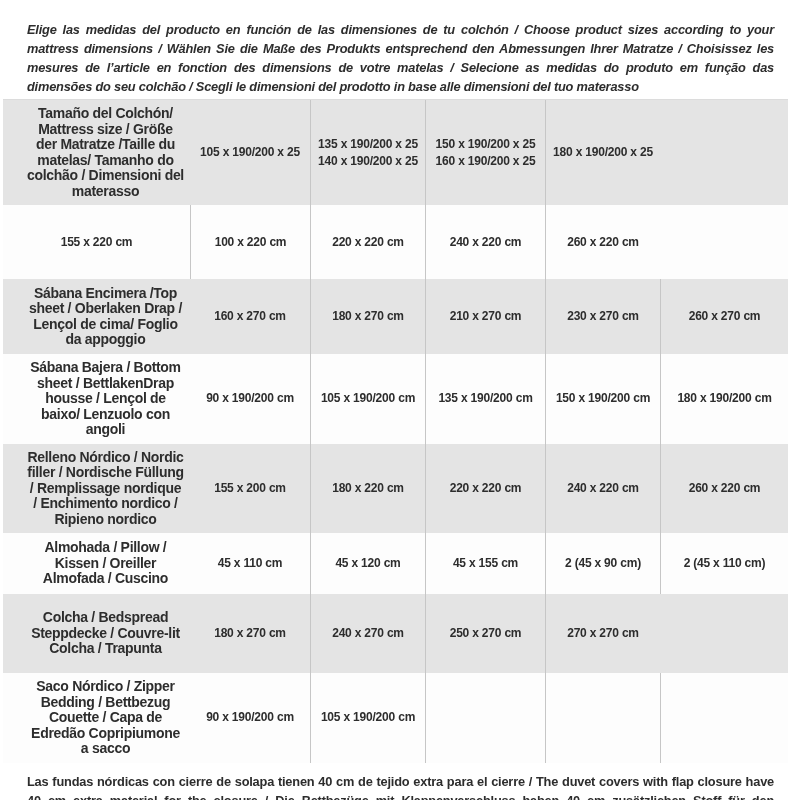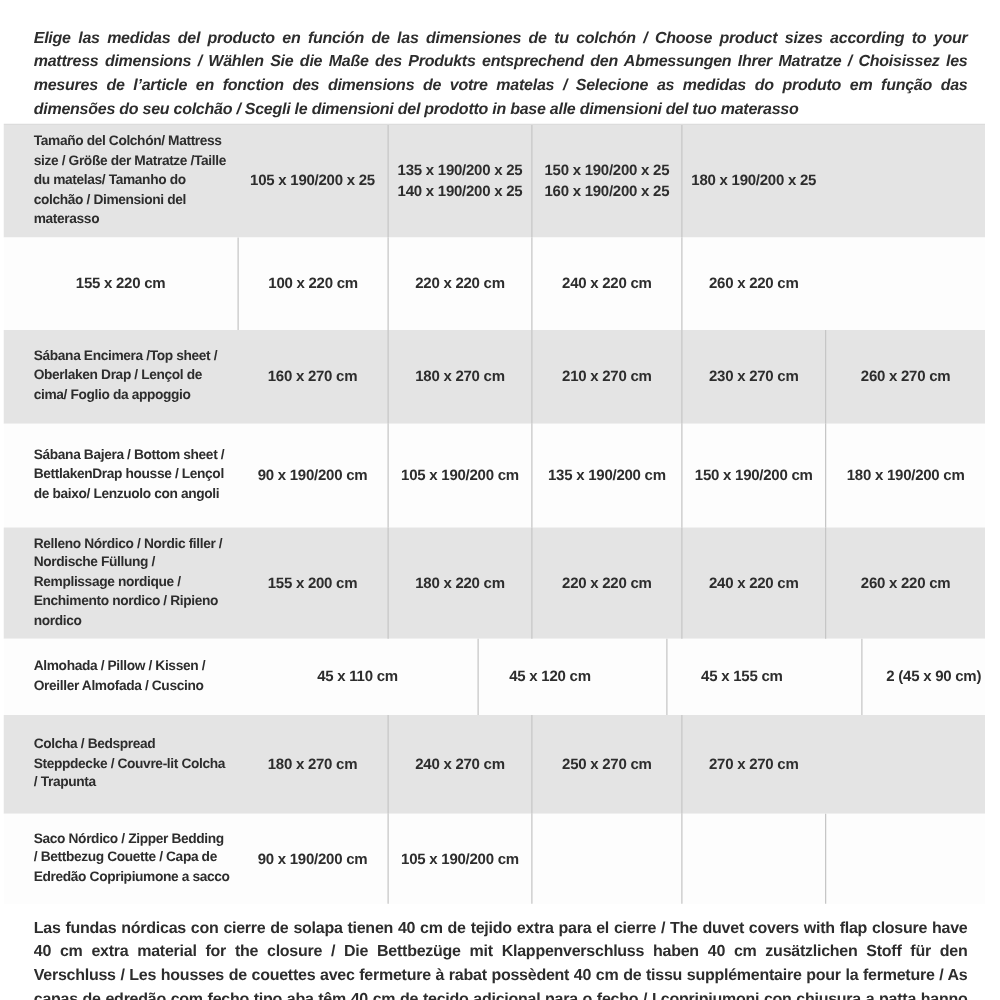--- a/index.html
+++ b/index.html
@@ -32,32 +32,33 @@
     display:grid;
     grid-template-columns:187px 120px 115px 120px 115px 128px;
     background:var(--plain);
   }
   .t-row.shade{background:var(--shade);}
   .t-row:nth-child(1){min-height:85px;}
   .t-row:nth-child(2){min-height:74px;}
   .t-row:nth-child(3){min-height:75px;}
   .t-row:nth-child(4){min-height:83px;}
   .t-row:nth-child(5){min-height:80px;}
-  .t-row:nth-child(6){min-height:61px;gap:36px;}
+  .t-row:nth-child(6){min-height:61px;}
   .t-row:nth-child(7){min-height:79px;}
   .t-row:nth-child(8){min-height:72px;}
   .cell{
     display:flex;
     align-items:center;
   }
   .cell-label{
     padding:6px 6px 6px 24px;
-    font-size:11px;
+    font-size:14px;
     line-height:15.5px;
     letter-spacing:-0.3px;
+    text-align:center;
   }
   .cell-value{
     justify-content:center;
     text-align:center;
     font-size:12px;
     letter-spacing:-0.2px;
     white-space:pre-line;
     line-height:17px;
     padding:4px 2px;
   }

